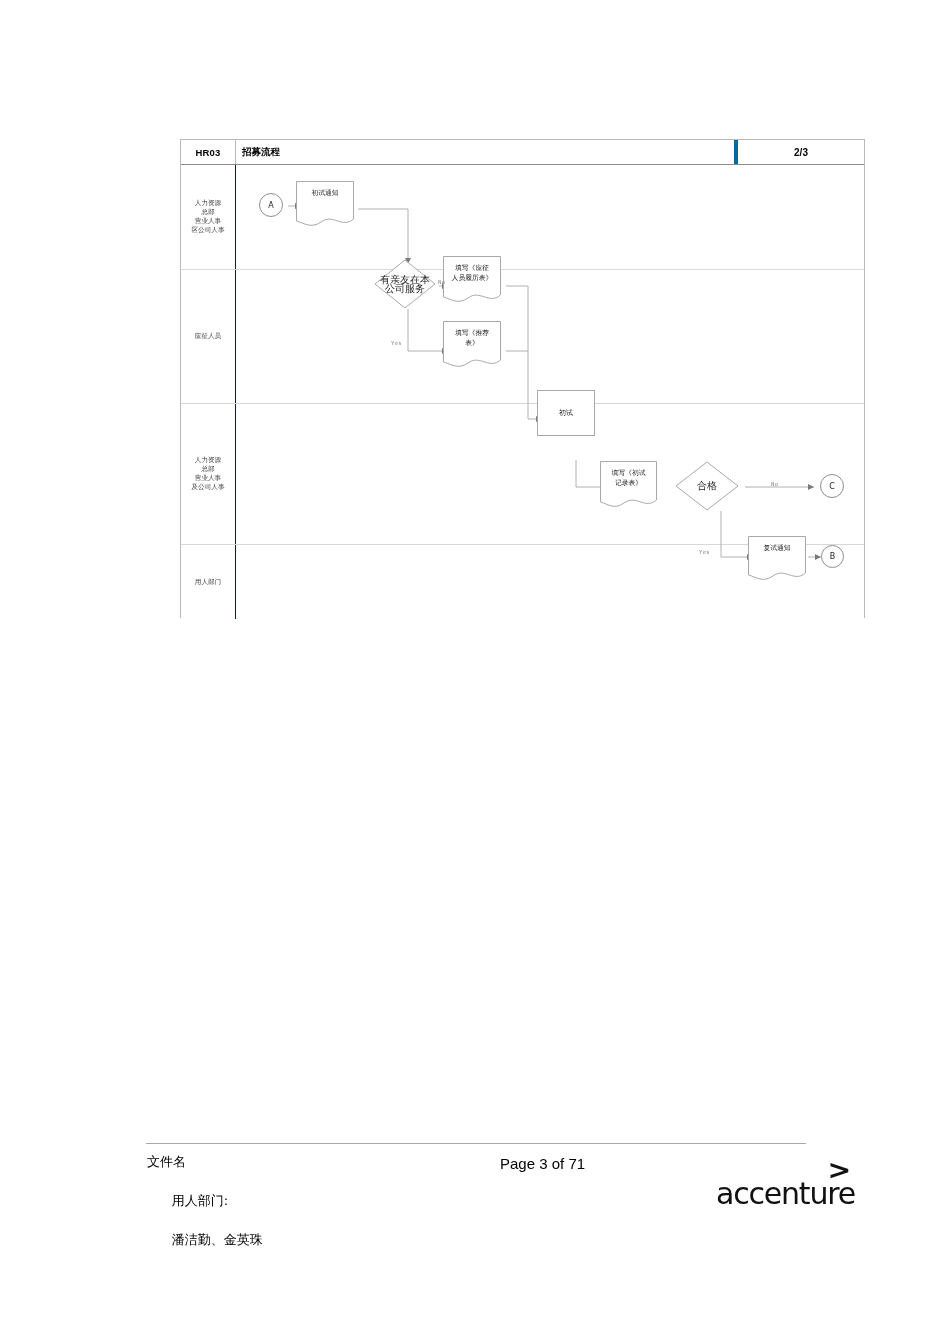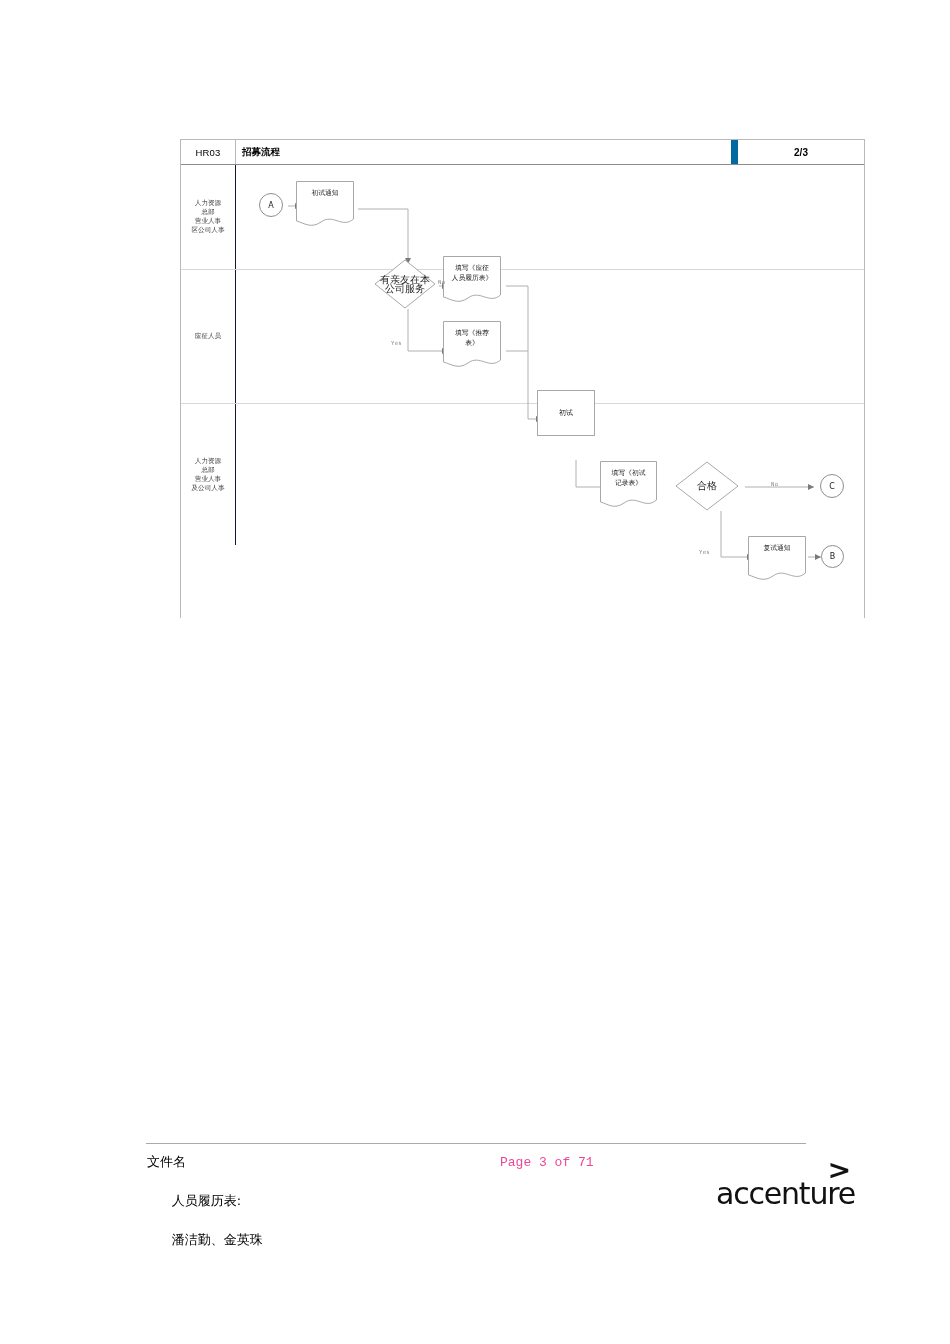--- a/index.html
+++ b/index.html
@@ -21,30 +21,30 @@
     box-sizing:border-box;
   }
   .ft-header{
     position:absolute;left:0;top:0;width:100%;height:25px;
     border-bottom:1px solid #8c8c8c;
     box-sizing:border-box;
   }
   .ft-code{
     position:absolute;left:0;top:0;width:55px;height:100%;
     display:flex;align-items:center;justify-content:center;
-    font-size:9.5px;font-weight:normal;letter-spacing:.2px;
+    font-size:9.5px;font-weight:bold;letter-spacing:.2px;
     border-right:1px solid #b9b9b9;box-sizing:border-box;
   }
   .ft-title{
     position:absolute;left:55px;top:0;width:502px;height:100%;
     display:flex;align-items:center;
     padding-left:6px;box-sizing:border-box;
     font-size:9.5px;font-weight:bold;
     font-family:"DejaVu Sans",sans-serif;
-    border-right:7px solid #0369a1;
+    border-right:4px solid #0369a1;
   }
   .ft-page{
     position:absolute;left:557px;top:0;right:0;height:100%;
     display:flex;align-items:center;justify-content:center;
     font-size:10px;font-weight:bold;
   }
 
   .ft-body{position:absolute;left:0;top:25px;right:0;bottom:0;}
   .lane{
     position:absolute;left:0;width:100%;
@@ -108,22 +108,22 @@
     background:#a9a9a9;
   }
   .footer-left{
     position:absolute;left:147px;top:1152px;width:430px;
     font-size:13px;line-height:19.5px;color:#000;
     font-family:"DejaVu Sans",sans-serif;
   }
   .footer-left .row{white-space:pre-wrap;}
   .footer-page{
     position:absolute;left:500px;top:1155px;width:200px;
-    font-size:13px;color:#ec4899;
-    font-family:Liberation Mono, monospace;
+    font-size:15px;color:#000000;
+    font-family:Liberation Sans, sans-serif;
   }
   .logo{
     position:absolute;left:716px;top:1158px;width:195px;height:62px;
   }
   .logo .word{
     position:absolute;left:0;top:14px;
     font-size:30px;line-height:43px;letter-spacing:-1.2px;
     font-weight:400;color:#111;
     font-family:"DejaVu Sans",sans-serif;
   }
@@ -157,20 +157,24 @@
       <div class="lane" style="top:105px;height:134px;">
         <div class="lane-label">应征人员</div>
         <div class="lane-canvas"></div>
       </div>
 
       <div class="lane" style="top:239px;height:141px;">
         <div class="lane-label">人力资源<br>总部<br>营业人事<br>及公司人事</div>
         <div class="lane-canvas"></div>
       </div>
 
+      <div class="lane" style="top:380px;height:74px;">
+        <div class="lane-label">用人部门</div>
+        <div class="lane-canvas"></div>
+      </div>
 
     </div>
   </div>
 
   <svg class="flow-svg" viewBox="0 0 685 479">
     <defs>
       <marker id="arw" markerWidth="7" markerHeight="7" refX="6" refY="3" orient="auto">
         <path d="M0,0 L6,3 L0,6 z" fill="#7a7a7a"></path>
       </marker>
     </defs>
@@ -262,21 +266,21 @@
   <div class="edge-label" style="left:438px;top:279px;">No</div>
   <div class="edge-label" style="left:391px;top:340px;">Yes</div>
   <div class="edge-label" style="left:771px;top:481px;">No</div>
   <div class="edge-label" style="left:699px;top:549px;">Yes</div>
 
   <div class="footer-rule"></div>
 
   <div class="footer-left">
     <div class="row">文件名</div>
     <div class="row">
-      <span>人员履历表:</span>
+      <span>用人部门:</span>
       <span>  </span>
       <span>潘洁勤、金英珠</span>
     </div>
 
   </div>
 
   <div class="footer-page">Page 3 of 71</div>
 
   <div class="logo">
     <span class="caret">&gt;</span>

